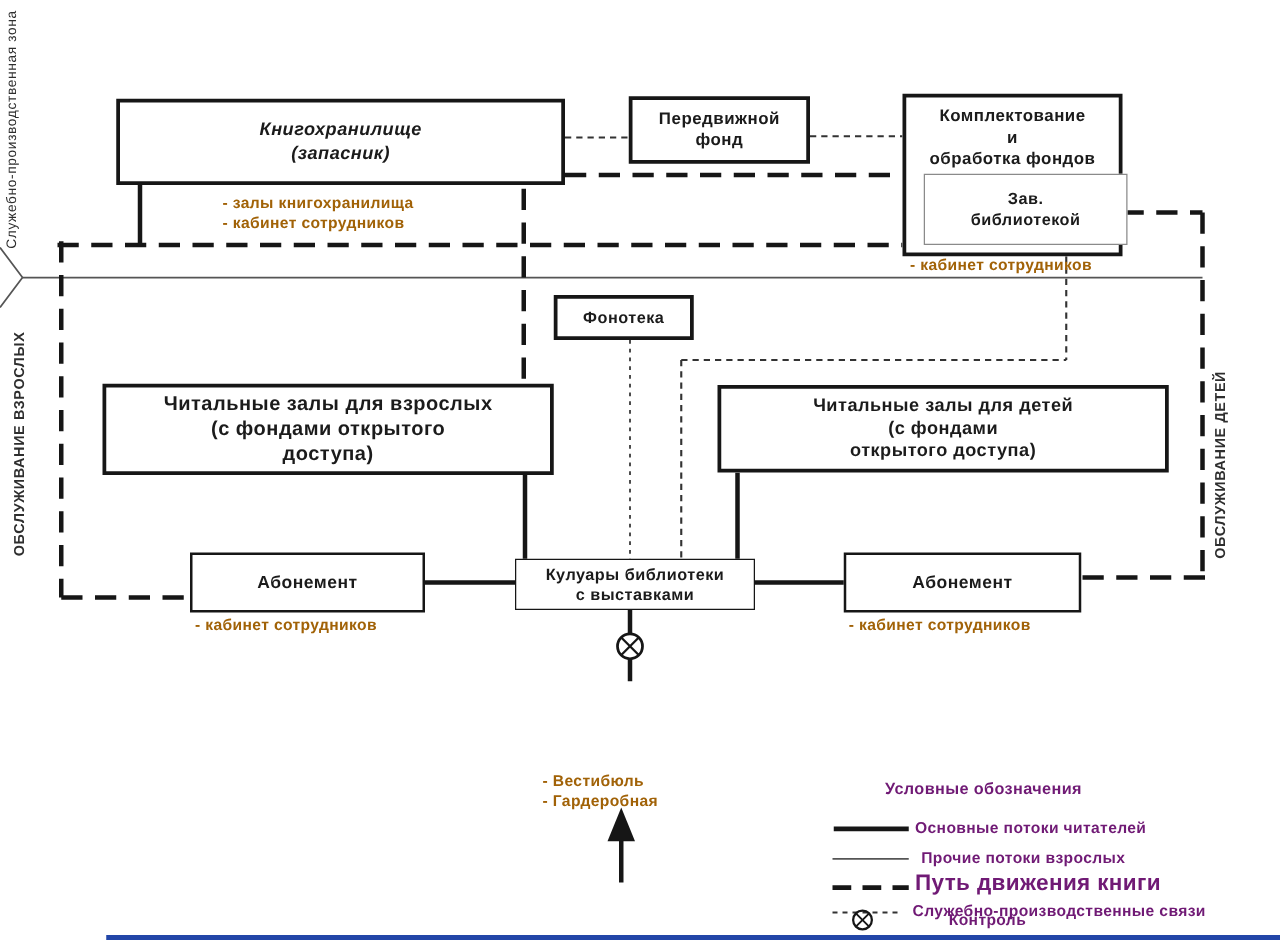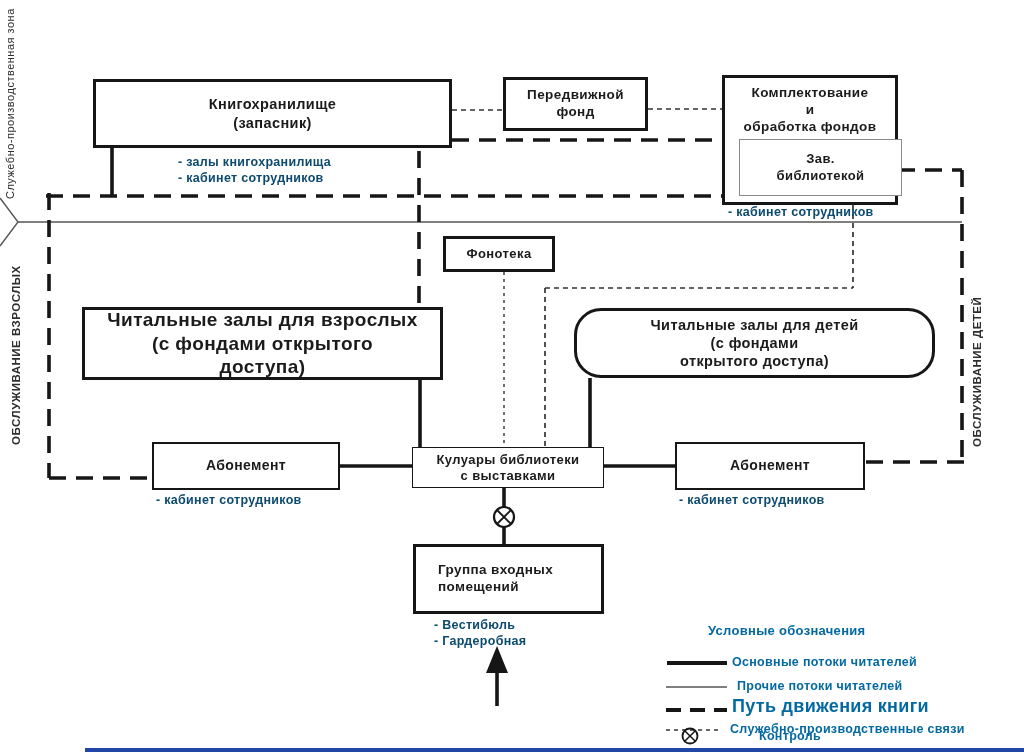--- a/index.html
+++ b/index.html
@@ -12,28 +12,28 @@
     position:absolute; box-sizing:border-box; background:#fff;
     border:3px solid #161616; color:#1b1b1b;
     display:flex; align-items:center; justify-content:center;
     text-align:center; white-space:pre-line; font-weight:700;
     letter-spacing:0.4px; line-height:1.25;
   }
   .box.thin { border-width:2px; }
   .box.hairline { border-width:1px; border-color:#8a8a8a; }
   .note {
     position:absolute; white-space:pre-line; font-weight:700;
-    font-size:12.5px; color:#0c4a6e; letter-spacing:0.3px; line-height:1.25;
+    font-size:12.5px; color:#a16207; letter-spacing:0.3px; line-height:1.25;
   }
   .vlabel {
     position:absolute; writing-mode:vertical-rl; transform:rotate(180deg);
     color:#2e2e2e; letter-spacing:0.5px; display:flex;
     align-items:center; justify-content:center;
   }
-  .legend-text { position:absolute; font-weight:700; color:#0369a1; letter-spacing:0.3px; }
+  .legend-text { position:absolute; font-weight:700; color:#701a75; letter-spacing:0.3px; }
   #bottom-bar { position:absolute; left:85px; right:0; bottom:0; height:4px; background:#2246a8; }
 </style>
 </head>
 <body>
 
 <div id="stage">
 
   <svg class="lines" viewBox="0 0 1024 752" xmlns="http://www.w3.org/2000/svg">
 
     <g stroke="#555" stroke-width="1.4" fill="none">
@@ -90,69 +90,64 @@
       <circle cx="690" cy="736" r="7.5" stroke-width="1.8"></circle>
       <line x1="684.7" y1="730.7" x2="695.3" y2="741.3" stroke-width="1.5"></line>
       <line x1="695.3" y1="730.7" x2="684.7" y2="741.3" stroke-width="1.5"></line>
     </g>
   </svg>
 
   <div class="vlabel" style="left:4px; top:4px; height:200px; font-size:11px; font-weight:500;">Служебно-производственная зона</div>
   <div class="vlabel" style="left:10px; top:264px; height:182px; font-size:11.5px; font-weight:700;">ОБСЛУЖИВАНИЕ ВЗРОСЛЫХ</div>
   <div class="vlabel" style="left:971px; top:291px; height:162px; font-size:11.5px; font-weight:700;">ОБСЛУЖИВАНИЕ ДЕТЕЙ</div>
 
-  <div class="box" style="left:93px; top:79px; width:359px; height:69px; font-size:14.5px;">Книгохранилище
+  <div class="box" style="left:93px; top:79px; width:359px; height:69px; font-size:14.5px;font-style:italic;">Книгохранилище
 (запасник)</div>
 
   <div class="box" style="left:503px; top:77px; width:145px; height:54px; font-size:13.5px;">Передвижной
 фонд</div>
 
   <div class="box" style="left:722px; top:75px; width:176px; height:130px; font-size:13.5px;
               align-items:flex-start; padding-top:7px;">
     <span>Комплектование
 и
 обработка фондов</span>
   </div>
 
   <div class="box hairline" style="left:739px; top:139px; width:163px; height:57px; font-size:13px;">Зав.
 библиотекой</div>
 
   <div class="box" style="left:443px; top:236px; width:112px; height:36px; font-size:13px;">Фонотека</div>
 
-  <div class="box" style="left:82px; top:307px; width:361px; height:73px; font-size:19px;">Читальные залы для взрослых
+  <div class="box" style="left:82px; top:307px; width:361px; height:73px; font-size:16px;">Читальные залы для взрослых
 (с фондами открытого
 доступа)</div>
 
-  <div class="box" style="left:574px; top:308px; width:361px; height:70px; font-size:14.5px;border-radius:27px;">Читальные залы для детей
+  <div class="box" style="left:574px; top:308px; width:361px; height:70px; font-size:14.5px;">Читальные залы для детей
 (с фондами
 открытого доступа)</div>
 
   <div class="box thin" style="left:152px; top:442px; width:188px; height:48px; font-size:14px;">Абонемент</div>
 
   <div class="box thin" style="left:675px; top:442px; width:190px; height:48px; font-size:14px;">Абонемент</div>
 
   <div class="box" style="left:412px; top:447px; width:192px; height:41px; font-size:13px;
               border-width:1.5px; line-height:1.2;">Кулуары библиотеки
 с выставками</div>
 
-  <div class="box" style="left:413px; top:544px; width:191px; height:70px; font-size:13.5px;
-              justify-content:flex-start; text-align:left; padding-left:22px;">
-    <span>Группа входных
-помещений</span>
-  </div>
 
   <div class="note" style="left:178px; top:155px;">- залы книгохранилища
 - кабинет сотрудников</div>
   <div class="note" style="left:728px; top:205px;">- кабинет сотрудников</div>
   <div class="note" style="left:156px; top:493px;">- кабинет сотрудников</div>
   <div class="note" style="left:679px; top:493px;">- кабинет сотрудников</div>
   <div class="note" style="left:434px; top:618px;">- Вестибюль
 -  Гардеробная</div>
 
   <div class="legend-text" style="left:708px; top:623px; font-size:13px;">Условные обозначения</div>
   <div class="legend-text" style="left:732px; top:655px; font-size:12.5px;">Основные потоки читателей</div>
-  <div class="legend-text" style="left:737px; top:679px; font-size:12.5px;">Прочие потоки читателей</div>
+  <div class="legend-text" style="left:737px; top:679px; font-size:12.5px;">Прочие потоки взрослых</div>
   <div class="legend-text" style="left:732px; top:696px; font-size:18px;">Путь движения книги</div>
   <div class="legend-text" style="left:730px; top:722px; font-size:12.5px;">Служебно-производственные связи</div>
   <div class="legend-text" style="left:732px; top:729px; font-size:12.5px;padding-left:27px;">Контроль</div>
 
   <div id="bottom-bar"></div>
 </div>
 
 </body></html>

